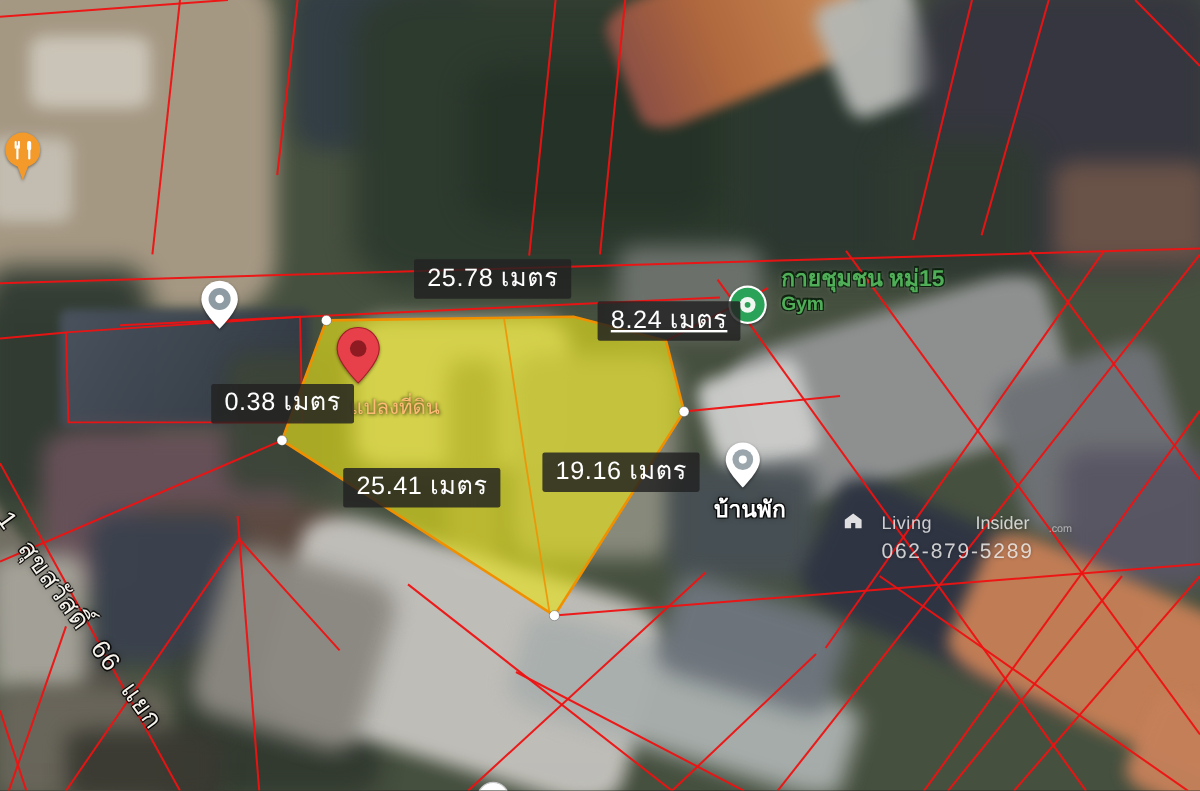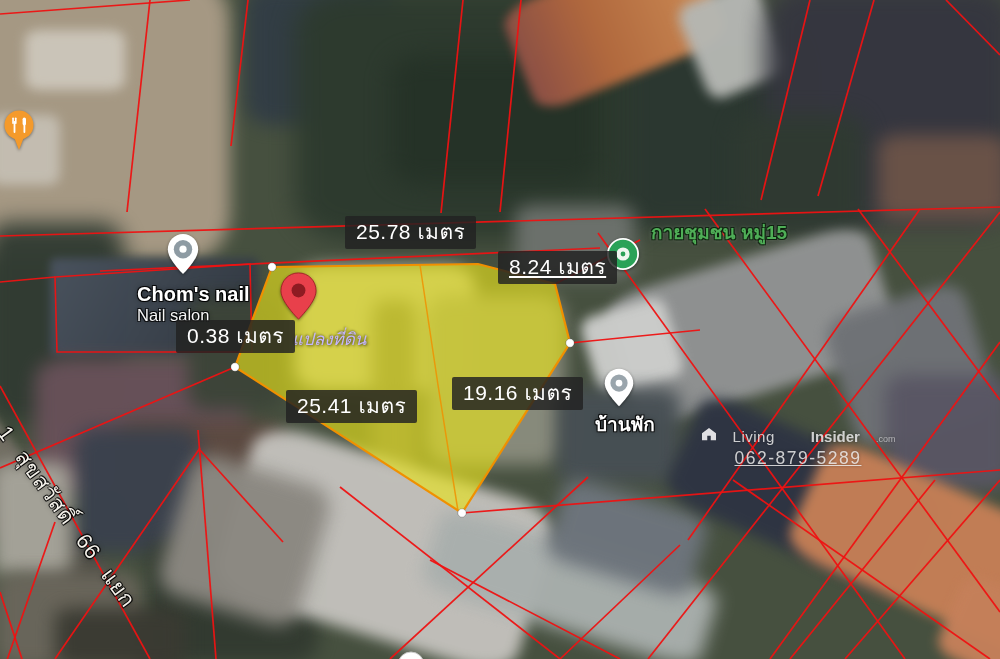--- a/index.html
+++ b/index.html
@@ -33,41 +33,40 @@
   .chom-cat{font-size:16.5px;font-weight:400;opacity:.95;}
   .gym-text{
     font-size:19px;font-weight:700;line-height:21px;color:#4fae57;
     text-shadow:-1px -1px 0 rgba(10,30,12,.85),1px -1px 0 rgba(10,30,12,.85),
                 -1px 1px 0 rgba(10,30,12,.85),1px 1px 0 rgba(10,30,12,.85),
                 0 0 4px rgba(235,255,235,.35);
   }
   .gym-sub{font-size:16px;}
   .banpak{font-size:19px;font-weight:700;}
   .plot-label{
-    position:absolute;z-index:3;font-size:17px;color:#c4b5fd;white-space:nowrap;
+    position:absolute;z-index:3;font-size:17px;color:#fdba74;white-space:nowrap;
     text-shadow:1px 1px 3px rgba(70,70,20,.95),-1px -1px 2px rgba(90,90,30,.6);
-    font-style:italic;
   }
   .road-label{
     position:absolute;z-index:3;white-space:nowrap;
     transform-origin:0 0;transform:rotate(54deg);
     font-size:21.5px;color:#f4f1ea;letter-spacing:1px;word-spacing:10px;
   }
   
   .wm{
     position:absolute;left:688px;top:427px;width:220px;z-index:6;
     text-align:center;color:rgba(242,242,242,.82);
     text-shadow:0 0 3px rgba(0,0,0,.35);
   }
   .wm-row1{display:flex;align-items:center;justify-content:center;gap:16px;}
   .wm-living{font-size:15px;font-weight:400;letter-spacing:.5px;}
-  .wm-insider{font-size:15px;font-weight:700;padding-left:20px;}
+  .wm-insider{font-size:15px;font-weight:400;padding-left:20px;}
   .wm-com{font-size:9px;opacity:.7;align-self:flex-end;margin-bottom:1px;}
   .wm-tagline{font-size:16px;letter-spacing:.5px;margin-top:3px;}
-  .wm-phone{font-size:17.5px;letter-spacing:1.5px;margin-top:3px;text-decoration:underline;}
+  .wm-phone{font-size:17.5px;letter-spacing:1.5px;margin-top:3px;}
   .marker{position:absolute;z-index:4;filter:drop-shadow(0 1px 1.5px rgba(0,0,0,.45));}
 </style>
 </head>
 <body>
 
 <div class="stage">
 
   <div class="sat">
     <div class="b" style="left:-30px;top:-25px;width:260px;height:285px;background:#a99b86;"></div>
     <div class="b" style="left:25px;top:30px;width:100px;height:60px;background:#ccc6ba;filter:blur(6px);"></div>
@@ -173,42 +172,39 @@
     </svg>
   </div>
 
   <div class="marker" style="left:167px;top:233px;">
     <svg width="32" height="42" viewBox="0 0 40 52">
       <path d="M20 1 C9.2 1 1 9.6 1 20.4 C1 27.2 6.5 35.3 11.6 41.6 C15.2 46 18.4 49.5 20 51 C21.6 49.5 24.8 46 28.4 41.6 C33.5 35.3 39 27.2 39 20.4 C39 9.6 30.8 1 20 1 Z" fill="#ffffff"></path>
       <circle cx="20" cy="20" r="11.5" fill="#8e9ba3"></circle>
       <circle cx="20" cy="20" r="4.5" fill="#ffffff"></circle>
     </svg>
   </div>
-  <div class="poi-text outline" style="left:137px;top:283px;">
-    <div class="chom-name">Chom's nail</div>
-    <div class="chom-cat">Nail salon</div>
-  </div>
 
   <div class="marker" style="left:280px;top:272px;">
     <svg width="37" height="48" viewBox="0 0 40 52">
       <path d="M20 1 C9.2 1 1 9.6 1 20.4 C1 27.2 6.5 35.3 11.6 41.6 C15.2 46 18.4 49.5 20 51 C21.6 49.5 24.8 46 28.4 41.6 C33.5 35.3 39 27.2 39 20.4 C39 9.6 30.8 1 20 1 Z" fill="#e8404b" stroke="#a31e28" stroke-width="1"></path>
       <circle cx="20" cy="20" r="7.5" fill="#8e1b22"></circle>
     </svg>
   </div>
 
   <div class="marker" style="left:606px;top:237px;">
     <svg width="34" height="34" viewBox="0 0 34 34">
       <circle cx="17" cy="17" r="16" fill="#ffffff"></circle>
       <circle cx="17" cy="17" r="14.2" fill="#2aa258"></circle>
       <circle cx="17" cy="17" r="6.6" fill="#eef7f0"></circle>
       <circle cx="17" cy="17" r="2.4" fill="#2aa258"></circle>
     </svg>
   </div>
   <div class="poi-text gym-text" style="left:651px;top:222px;">
     <div>กายชุมชน หมู่15</div>
+    <div class="gym-sub">Gym</div>
   </div>
 
   <div class="marker" style="left:604px;top:368px;">
     <svg width="30" height="39" viewBox="0 0 40 52">
       <path d="M20 1 C9.2 1 1 9.6 1 20.4 C1 27.2 6.5 35.3 11.6 41.6 C15.2 46 18.4 49.5 20 51 C21.6 49.5 24.8 46 28.4 41.6 C33.5 35.3 39 27.2 39 20.4 C39 9.6 30.8 1 20 1 Z" fill="#ffffff"></path>
       <circle cx="20" cy="20" r="11.5" fill="#9aa5ac"></circle>
       <circle cx="20" cy="20" r="4.5" fill="#ffffff"></circle>
     </svg>
   </div>
   <div class="poi-text outline banpak" style="left:595px;top:409px;">บ้านพัก</div>

